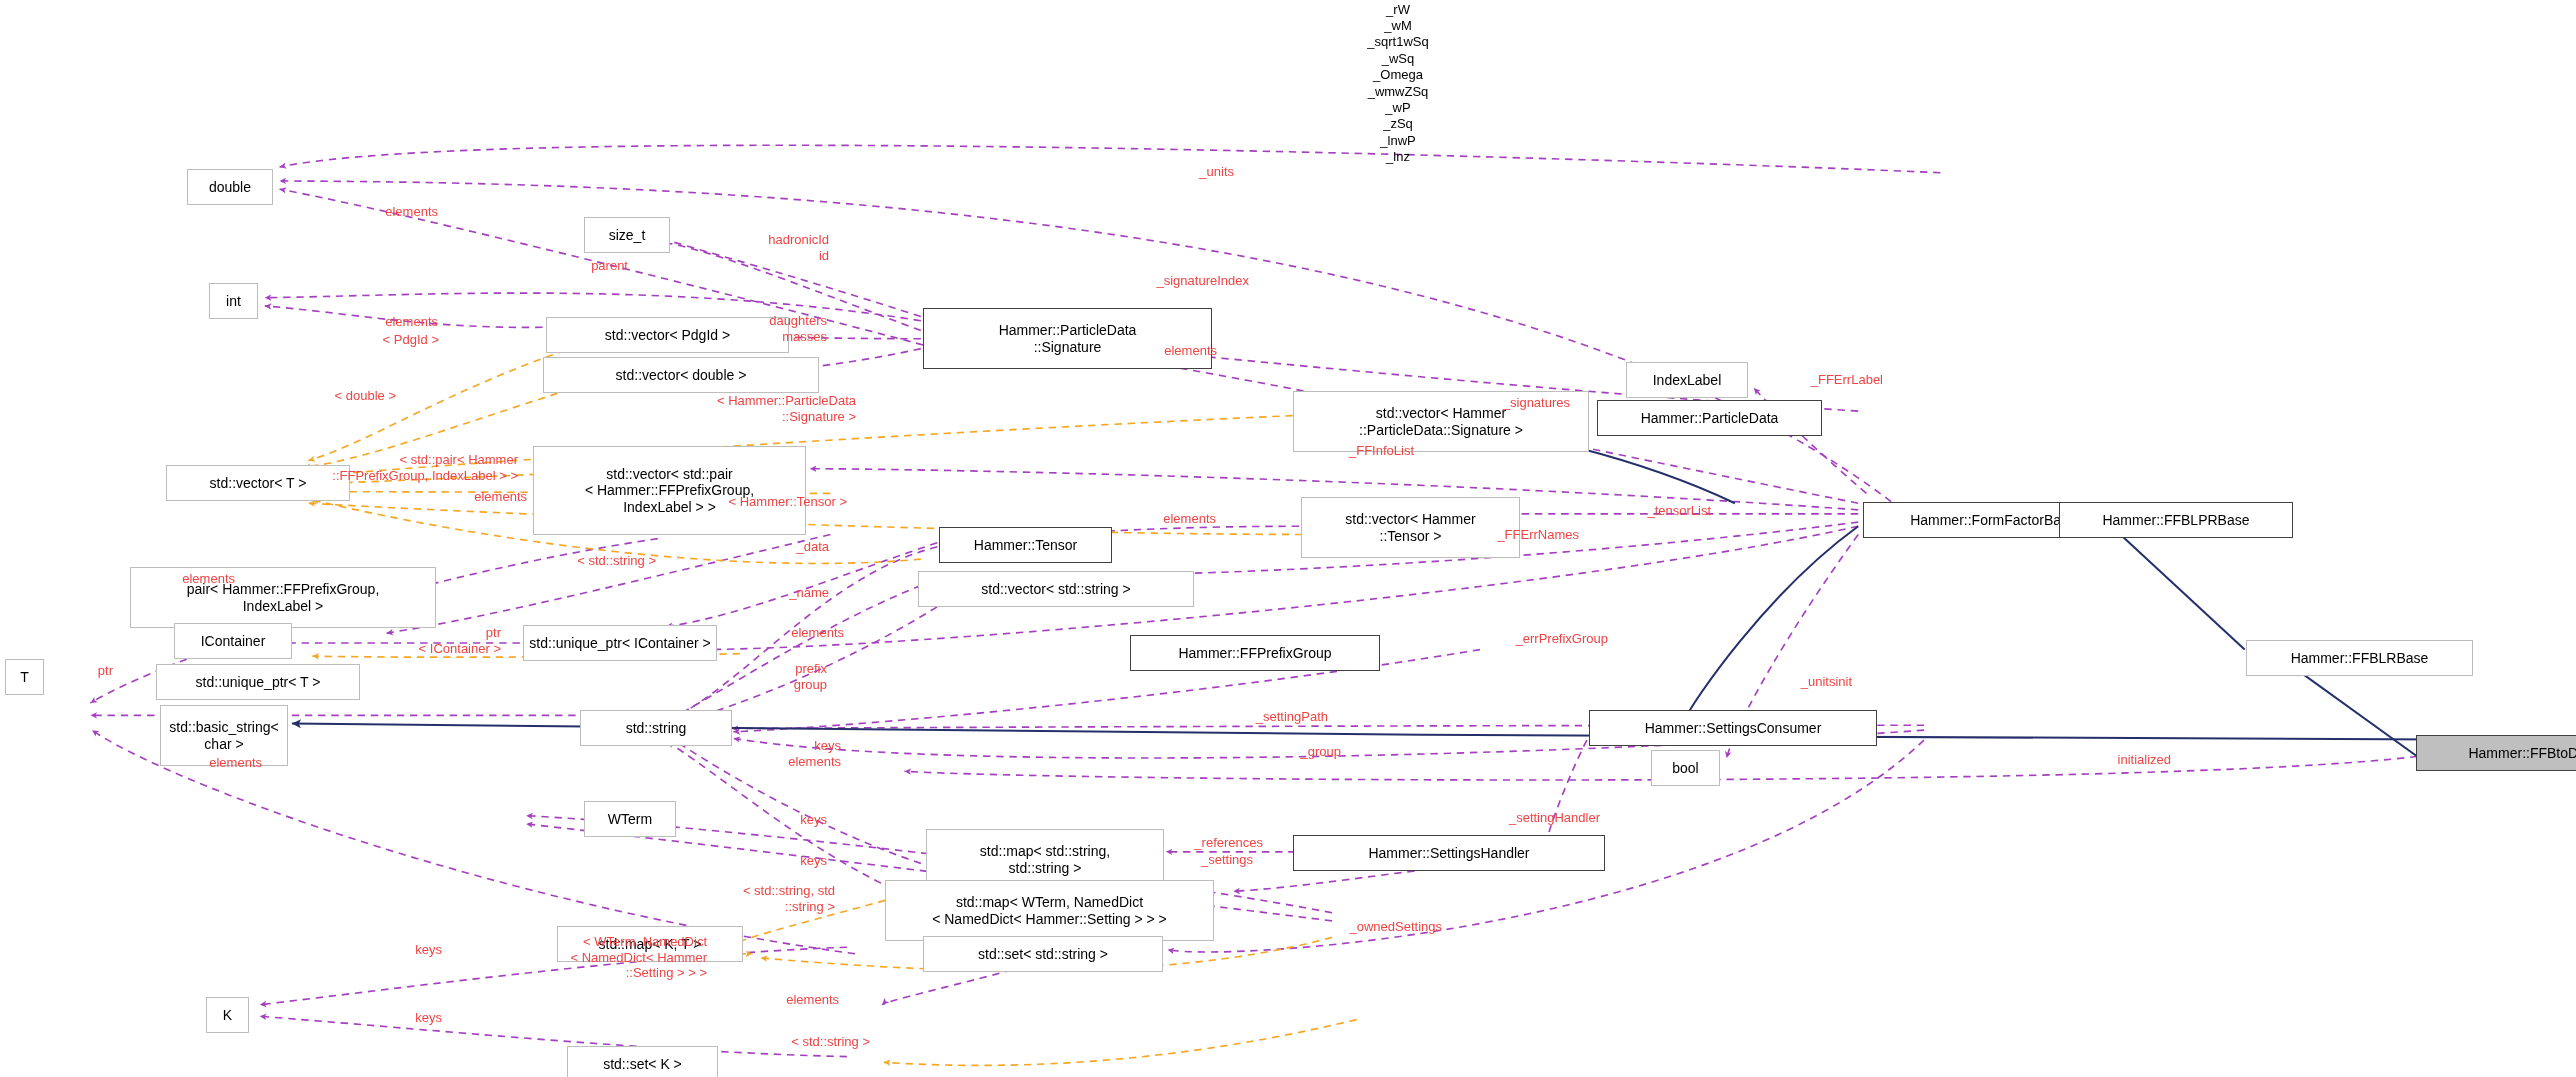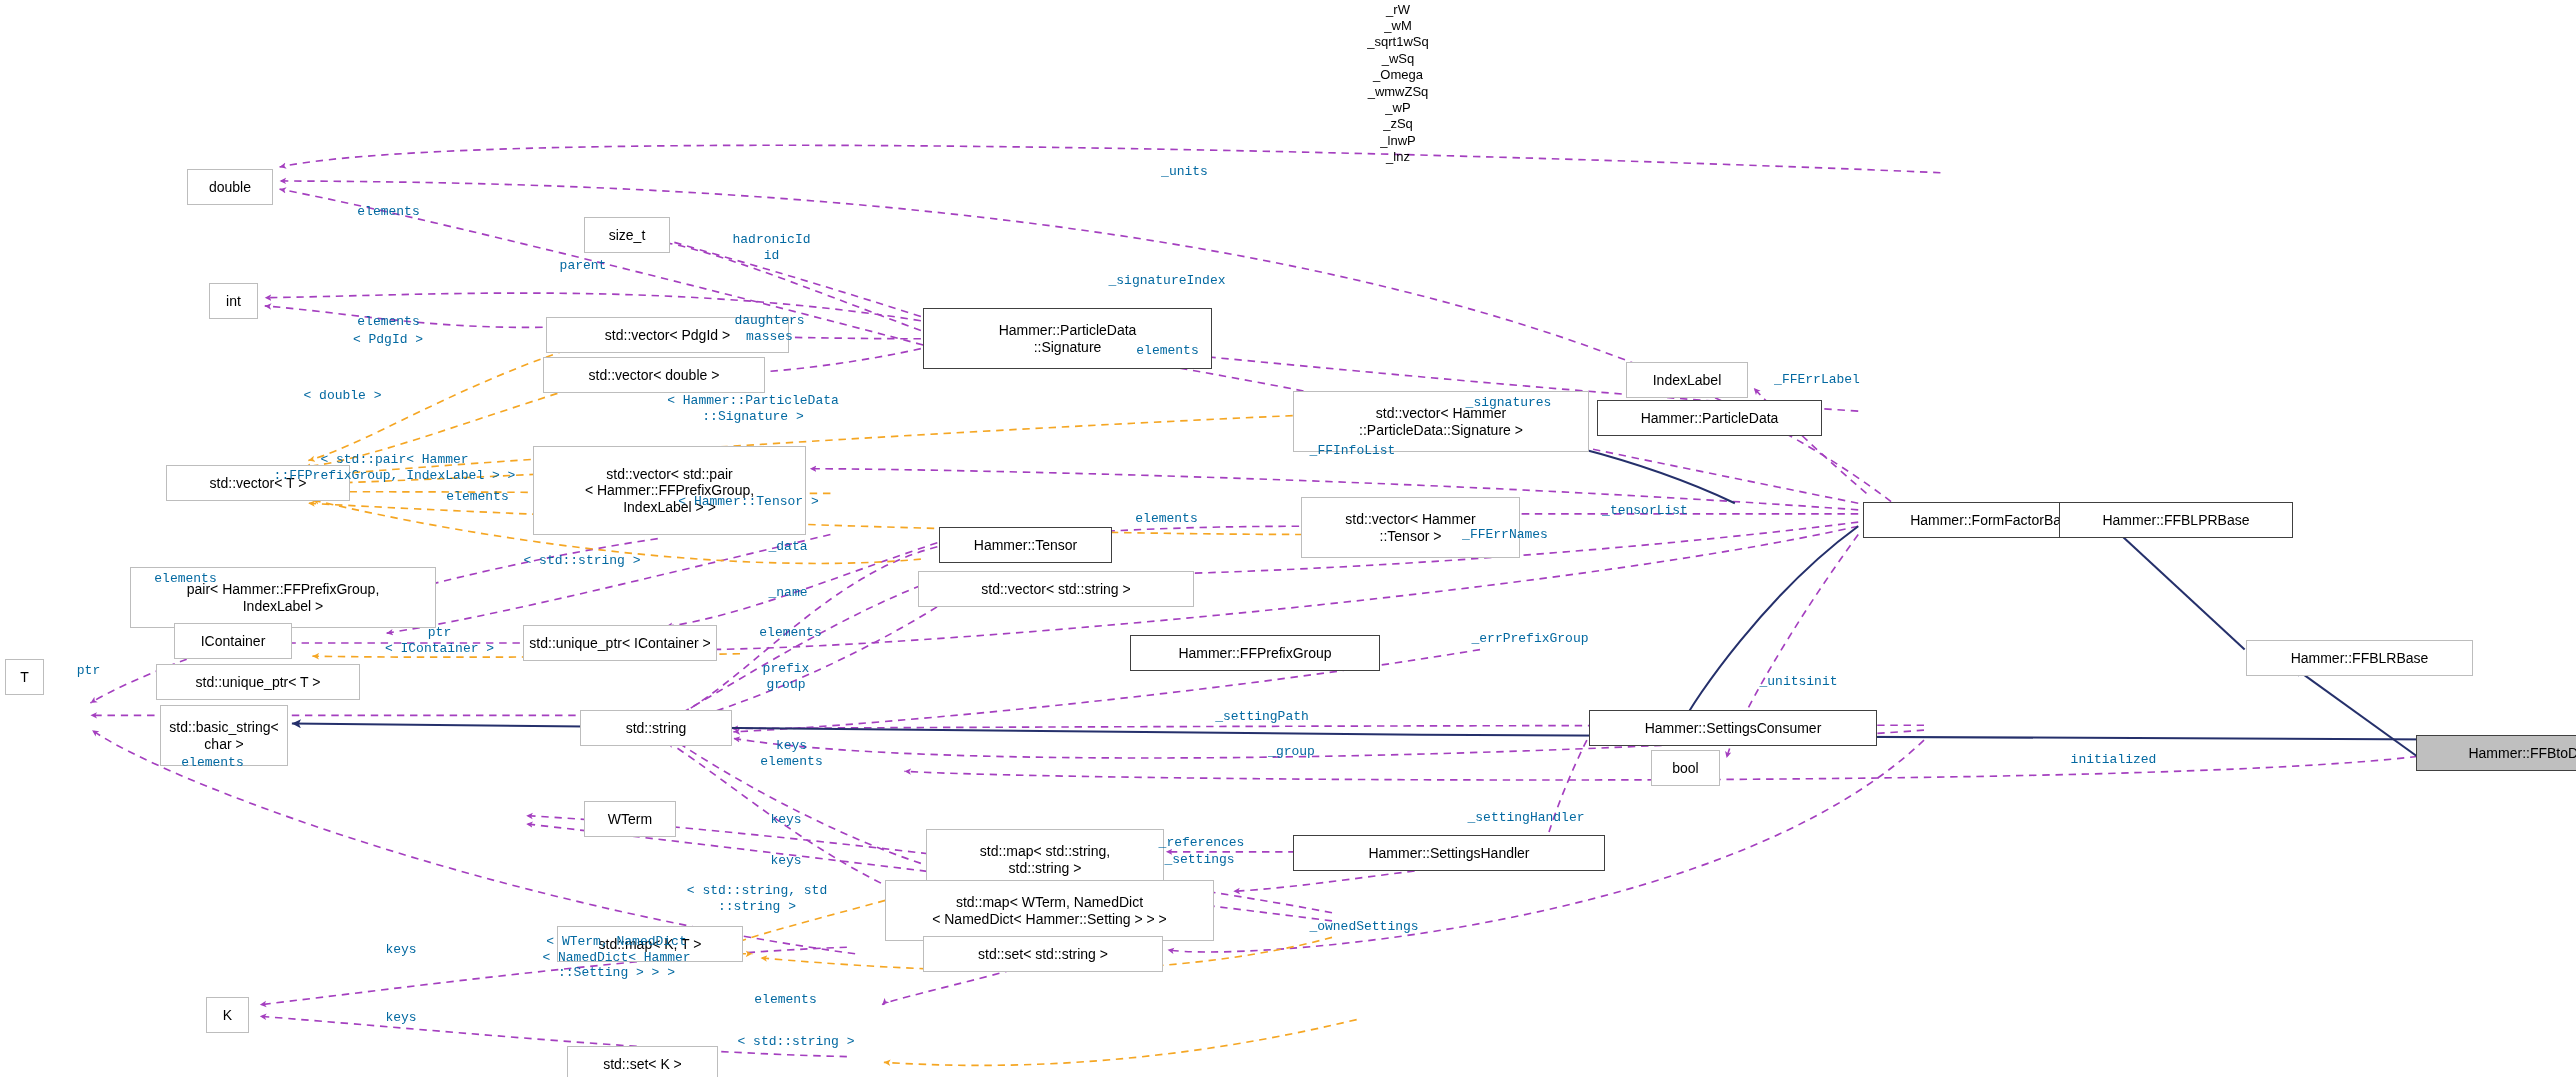--- a/index.html
+++ b/index.html
@@ -25,28 +25,27 @@
     color:#000000;
     font-size:14px;
     line-height:16.4px;
     white-space:pre;
     z-index:5;
   }
   .node.key{ border:1.6px solid #404040; }
   .node.focus{ border:1.6px solid #404040; background:#bfbfbf; }
   .edge-label{
     position:absolute;
-    color:#0369a1;
+    color:#ef4444;
     font-size:13px;
     line-height:15.6px;
     white-space:pre;
-    text-align:center;
+    text-align:right;
     z-index:6;
     background:transparent;
-    font-family:Liberation Mono, monospace;
   }
   .hdr-list{
     position:absolute;
     color:#000000;
     font-size:13px;
     line-height:16.4px;
     text-align:center;
     white-space:pre;
     z-index:6;
   }
@@ -190,21 +189,21 @@
 _lnz</div>
 
   <div class="node" style="left:187px;top:169px;width:86px;height:36px;text-align:right;">double</div>
 
   <div class="node" style="left:584px;top:217px;width:86px;height:36px;">size_t</div>
 
   <div class="node" style="left:209px;top:283px;width:49px;height:36px;">int</div>
 
   <div class="node" style="left:546px;top:317px;width:243px;height:36px;">std::vector&lt; PdgId &gt;</div>
 
-  <div class="node" style="left:543px;top:357px;width:222px;height:36px;">std::vector&lt; double &gt;</div>
+  <div class="node" style="left:543px;top:357px;width:276px;height:36px;">std::vector&lt; double &gt;</div>
 
   <div class="node key" style="left:923px;top:308px;width:289px;height:61px;">Hammer::ParticleData
 ::Signature</div>
 
   <div class="node" style="left:1626px;top:362px;width:122px;height:36px;">IndexLabel</div>
 
   <div class="node" style="left:1293px;top:391px;width:296px;height:61px;">std::vector&lt; Hammer
 ::ParticleData::Signature &gt;</div>
 
   <div class="node key" style="left:1597px;top:400px;width:225px;height:36px;">Hammer::ParticleData</div>

